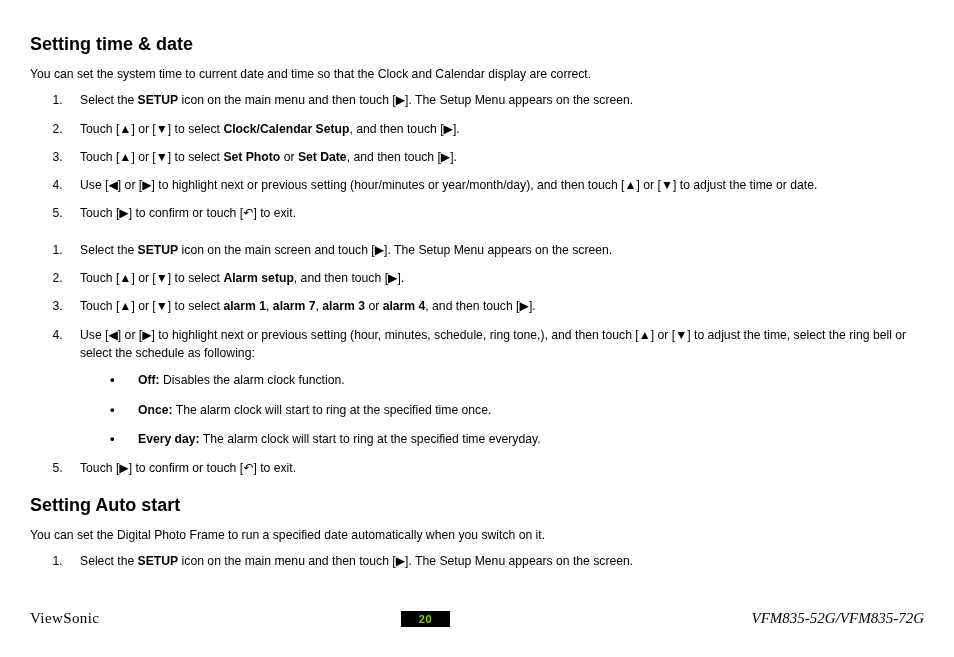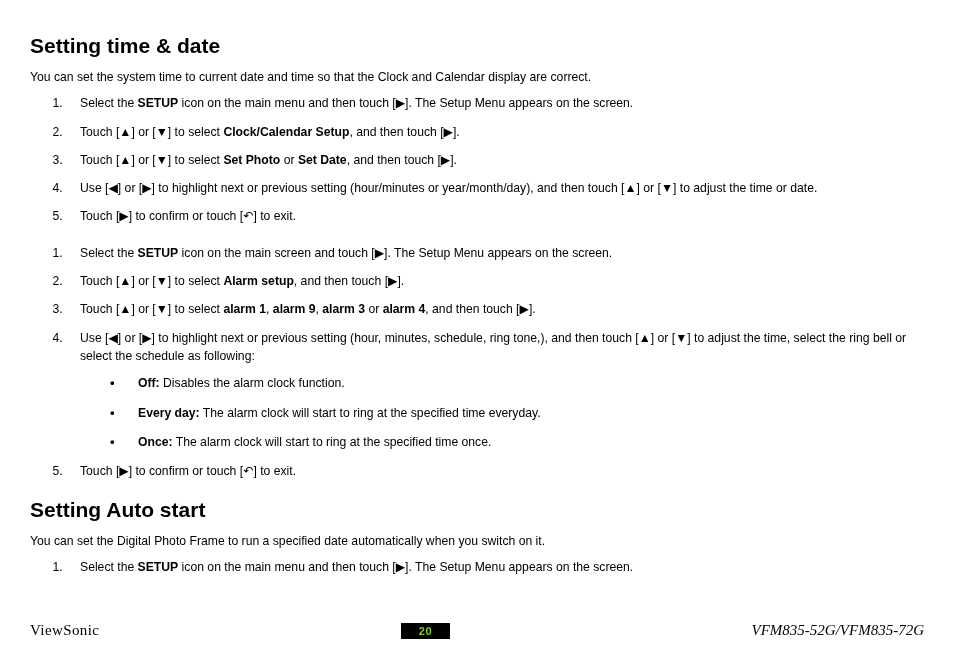--- a/index.html
+++ b/index.html
@@ -13,21 +13,21 @@
     box-sizing: border-box;
   }
   .page {
     padding: 30px 30px 0 30px;
     position: relative;
     width: 100%;
     height: 100%;
     box-sizing: border-box;
   }
   h2 {
-    font-size: 21px;
+    font-size: 18px;
     font-weight: bold;
     margin: 6px 0 10px 0;
   }
   h2.first {
     margin-top: 4px;
   }
   p.body {
     font-size: 12.2px;
     margin: 4px 0 8px 0;
     line-height: 1.5;
@@ -61,21 +61,21 @@
     font-size: 13px;
     vertical-align: baseline;
   }
   .strong { font-weight: bold; }
   .icon {
     font-family: "Arial", sans-serif;
     display:inline;
   }
   .footer {
     position: absolute;
-    bottom: 18px;
+    bottom: 30px;
     left: 30px;
     right: 30px;
     display: flex;
     align-items: center;
     justify-content: space-between;
     font-size: 14px;
   }
   .footer .brand {
     font-family: "Times New Roman", Times, serif;
     font-size: 15px;
@@ -125,28 +125,28 @@
 
   <div class="section">
     <ol>
       <li>
         <span>Select the </span><span class="strong">SETUP</span><span> icon on the main screen and touch [</span><span class="icon">▶</span><span>]. The Setup Menu appears on the screen.</span>
       </li>
       <li>
         <span>Touch [</span><span class="icon">▲</span><span>] or [</span><span class="icon">▼</span><span>] to select </span><span class="strong">Alarm setup</span><span>, and then touch [</span><span class="icon">▶</span><span>].</span>
       </li>
       <li>
-        <span>Touch [</span><span class="icon">▲</span><span>] or [</span><span class="icon">▼</span><span>] to select </span><span class="strong">alarm 1</span><span>, </span><span class="strong">alarm 9</span><span>, </span><span class="strong">alarm 3</span><span> or </span><span class="strong">alarm 4</span><span>, and then touch [</span><span class="icon">▶</span><span>].</span>
+        <span>Touch [</span><span class="icon">▲</span><span>] or [</span><span class="icon">▼</span><span>] to select </span><span class="strong">alarm 1</span><span>, </span><span class="strong">alarm 7</span><span>, </span><span class="strong">alarm 3</span><span> or </span><span class="strong">alarm 4</span><span>, and then touch [</span><span class="icon">▶</span><span>].</span>
       </li>
       <li>
         <span>Use [</span><span class="icon">◀</span><span>] or [</span><span class="icon">▶</span><span>] to highlight next or previous setting (hour, minutes, schedule, ring tone,), and then touch [</span><span class="icon">▲</span><span>] or [</span><span class="icon">▼</span><span>] to adjust the time, select the ring bell or select the schedule as following:</span>
         <ul>
           <li><span class="strong">Off:</span><span> Disables the alarm clock function.</span></li>
+          <li><span class="strong">Once:</span><span> The alarm clock will start to ring at the specified time once.</span></li>
           <li><span class="strong">Every day:</span><span> The alarm clock will start to ring at the specified time everyday.</span></li>
-          <li><span class="strong">Once:</span><span> The alarm clock will start to ring at the specified time once.</span></li>
         </ul>
       </li>
       <li>
         <span>Touch [</span><span class="icon">▶</span><span>] to confirm or touch [</span><span class="icon">↶</span><span>] to exit.</span>
       </li>
     </ol>
   </div>
 
   <div class="section">
     <h2>Setting Auto start</h2>

